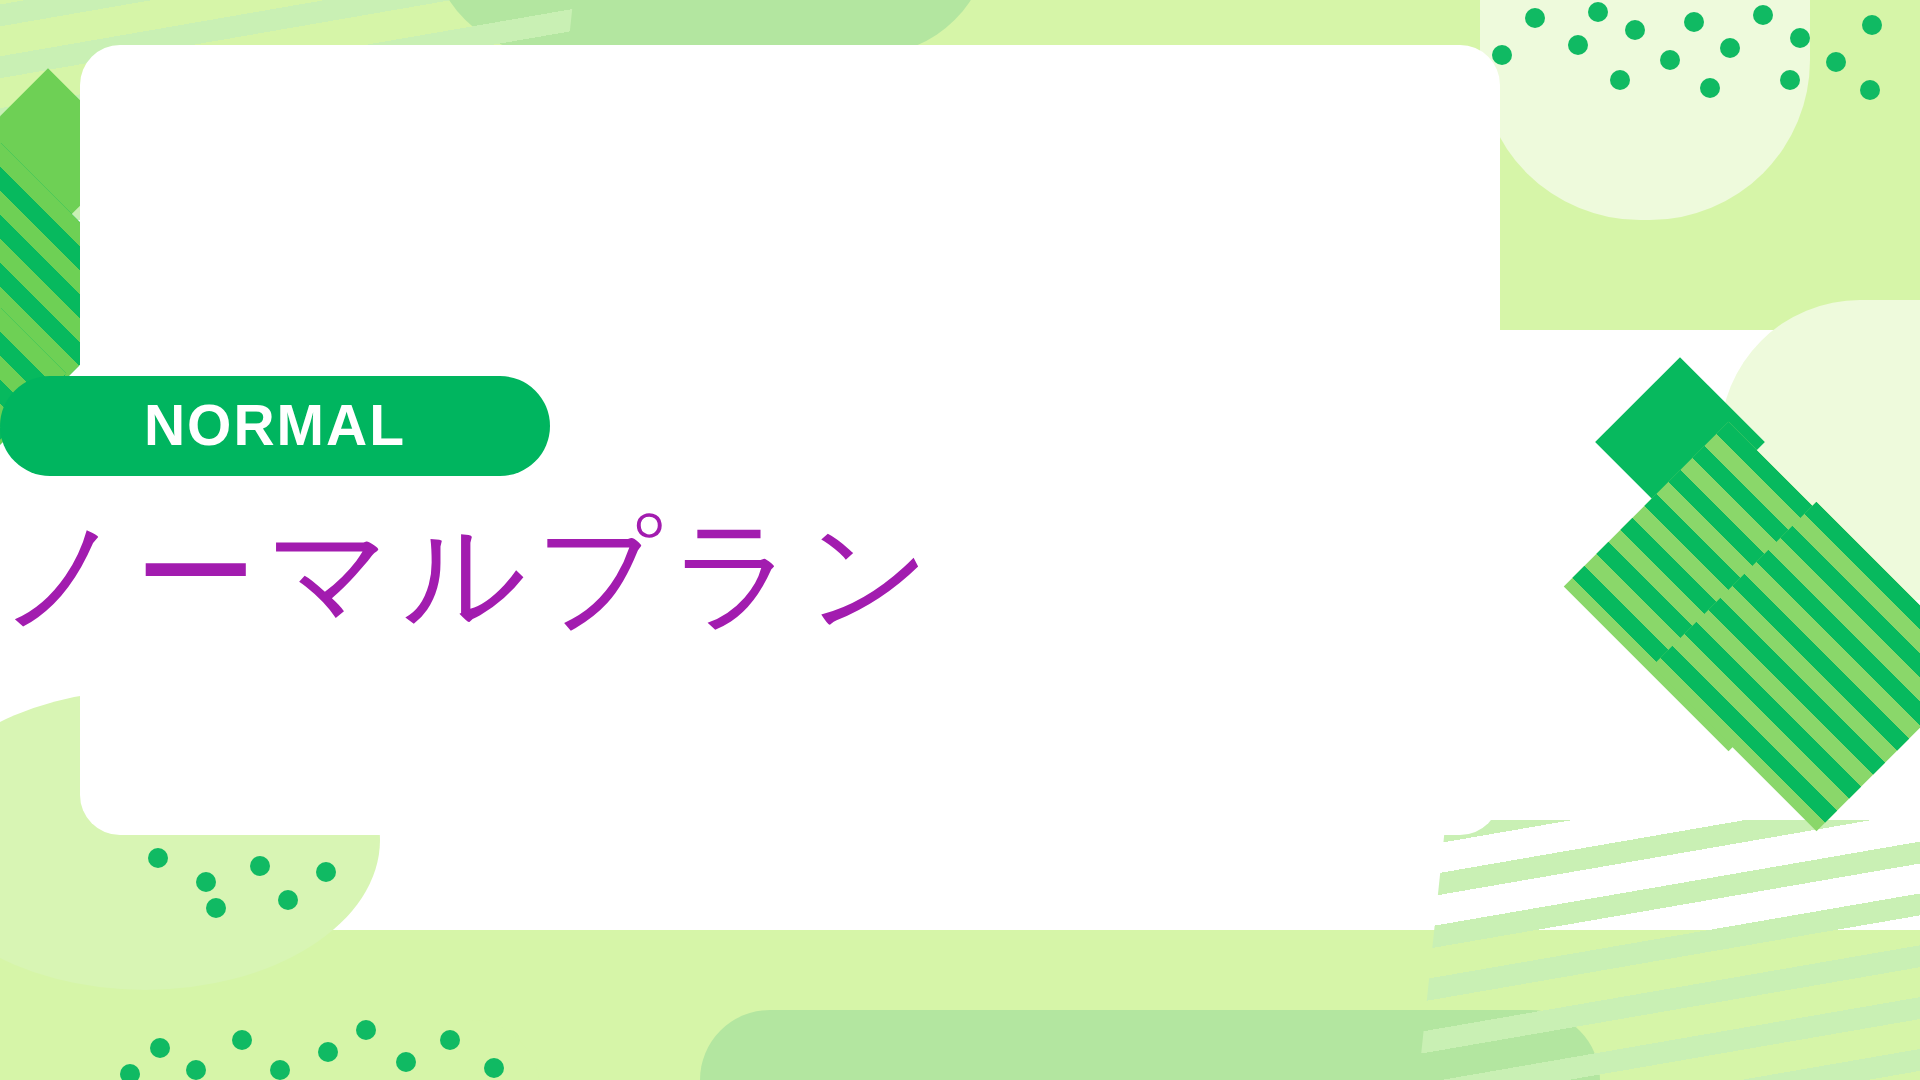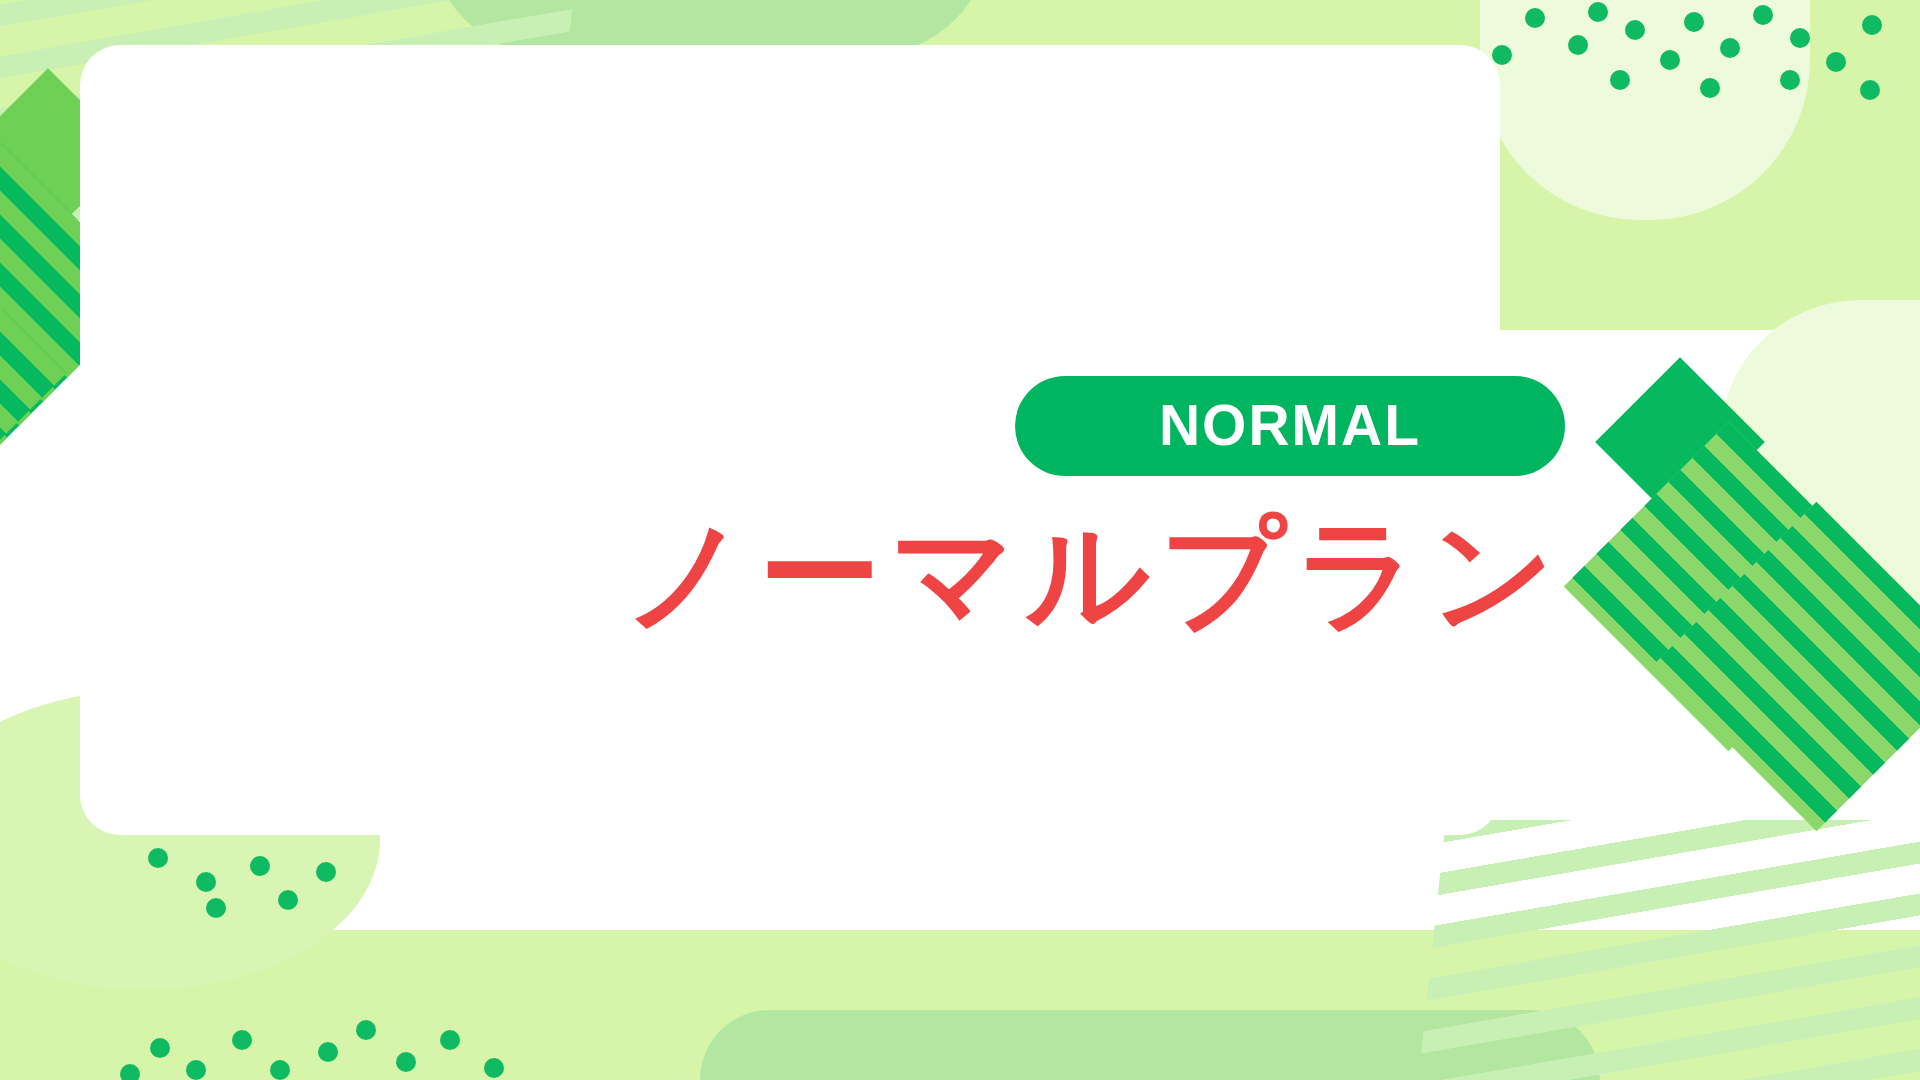--- a/index.html
+++ b/index.html
@@ -151,21 +151,21 @@
     z-index:5;
   }
 
   
   .content {
     position:absolute;
     left:0; top:0; width:1565px; height:1080px;
     z-index:10;
     display:flex;
     flex-direction:column;
-    align-items:flex-end;
+    align-items:flex-start;
     justify-content:center;
     pointer-events:none;
   }
   .content > * { pointer-events:auto; }
 
   .plan-badge {
     display:flex;
     align-items:center;
     justify-content:center;
     width:550px;
@@ -178,23 +178,23 @@
   .plan-badge-label {
     color:#ffffff;
     font-size:57px;
     font-weight:bold;
     letter-spacing:2px;
     font-family:"Liberation Sans", "DejaVu Sans", sans-serif;
     line-height:1;
   }
 
   .plan-title {
-    color:#ef4444;
+    color:#a21caf;
     font-size:122px;
-    font-weight:bold;
+    font-weight:normal;
     letter-spacing:10px;
     font-family:"DejaVu Sans", "Liberation Sans", sans-serif;
     line-height:1.15;
     white-space:nowrap;
   }
 </style>
 </head>
 <body>
 
 <div id="stage">

